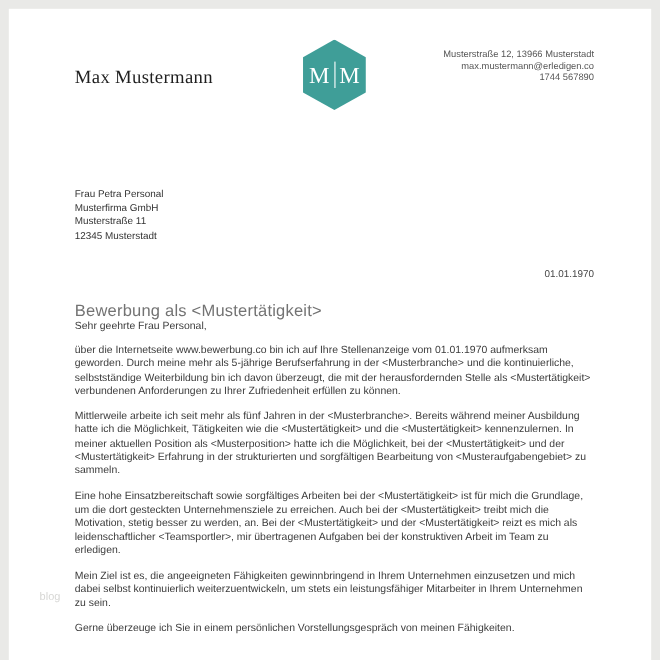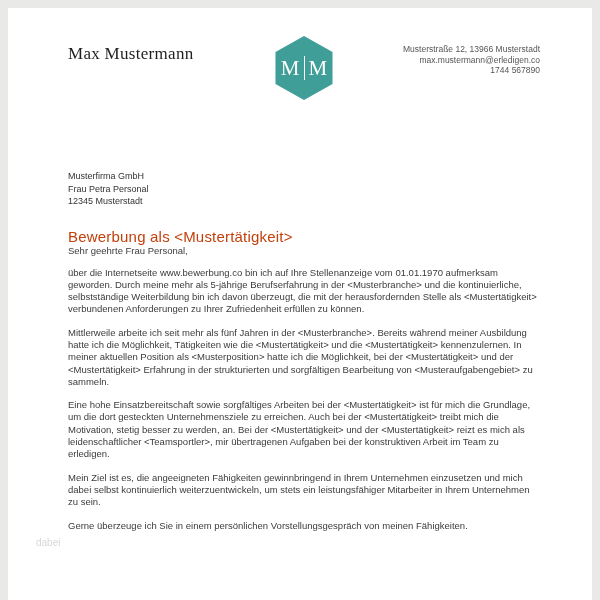--- a/index.html
+++ b/index.html
@@ -1,57 +1,59 @@
 <!DOCTYPE html>
 <html><head>
 <meta charset="utf-8">
 <style>
   html,body{margin:0;padding:0;width:600px;height:600px;overflow:hidden;background:#e9e9e7;}
   body{font-family:"Liberation Sans",sans-serif;-webkit-font-smoothing:antialiased;}
   .page{position:absolute;left:8px;top:8px;width:584px;height:660px;background:#ffffff;box-sizing:border-box;padding:20px 52px 30px 60px;}
   .letter-header{display:flex;align-items:flex-start;}
-  .sender-name{flex:1;font-family:"Liberation Serif","DejaVu Serif",serif;font-size:17px;color:#1f1f1f;margin-top:16px;letter-spacing:.3px;}
+  .sender-name{flex:1;font-family:"Liberation Serif","DejaVu Serif",serif;font-size:17px;color:#1f1f1f;margin-top:32px;letter-spacing:.3px;}
   .logo-hex{width:62px;height:64px;background:#3f9e98;clip-path:polygon(50% 0%,96% 25%,96% 75%,50% 100%,4% 75%,4% 25%);display:flex;align-items:center;justify-content:center;margin-top:8px;flex:0 0 auto;}
   .logo-letter{color:#ffffff;font-family:"Liberation Serif","DejaVu Serif",serif;font-size:21px;line-height:1;}
   .logo-divider{display:inline-block;width:1px;height:24px;background:#ffffff;margin:0 4px;}
   .contact-block{flex:1;text-align:right;font-size:8.5px;color:#555555;line-height:10.5px;margin-top:16px;}
   .recipient-block{margin-top:70px;font-size:9px;color:#333333;line-height:12.5px;}
   .date-line{text-align:right;font-size:9px;color:#444444;margin-top:24px;}
-  .subject-line{margin-top:20px;font-size:15px;color:#c2410c;letter-spacing:.2px;}
+  .subject-line{margin-top:20px;font-size:15px;color:#737373;letter-spacing:.2px;}
   .salutation{font-size:9.5px;color:#3b3b3b;}
   .body-paragraph{margin:11px 0 0 0;font-size:9.5px;color:#3b3b3b;line-height:12.3px;}
   .watermark{position:absolute;left:36px;top:537px;font-size:10px;color:#d7d7d5;z-index:2;}
 </style>
 </head>
 <body>
 
-<div class="watermark">dabei</div>
+<div class="watermark">blog</div>
 
 <div class="page">
 
   <div class="letter-header">
     <div class="sender-name">Max Mustermann</div>
     <div class="logo-hex">
       <span class="logo-letter">M</span>
       <span class="logo-divider"></span>
       <span class="logo-letter">M</span>
     </div>
     <div class="contact-block">
       <div>Musterstraße 12, 13966 Musterstadt</div>
       <div>max.mustermann@erledigen.co</div>
       <div>1744 567890</div>
     </div>
   </div>
 
   <div class="recipient-block">
+    <div>Frau Petra Personal</div>
     <div>Musterfirma GmbH</div>
-    <div>Frau Petra Personal</div>
+    <div>Musterstraße 11</div>
     <div>12345 Musterstadt</div>
   </div>
 
+  <div class="date-line">01.01.1970</div>
 
   <div class="subject-line">Bewerbung als &lt;Mustertätigkeit&gt;</div>
 
   <div class="salutation">Sehr geehrte Frau Personal,</div>
 
   <p class="body-paragraph">über die Internetseite www.bewerbung.co bin ich auf Ihre Stellenanzeige vom 01.01.1970 aufmerksam geworden. Durch meine mehr als 5-jährige Berufserfahrung in der &lt;Musterbranche&gt; und die kontinuierliche, selbstständige Weiterbildung bin ich davon überzeugt, die mit der herausfordernden Stelle als &lt;Mustertätigkeit&gt; verbundenen Anforderungen zu Ihrer Zufriedenheit erfüllen zu können.</p>
   <p class="body-paragraph">Mittlerweile arbeite ich seit mehr als fünf Jahren in der &lt;Musterbranche&gt;. Bereits während meiner Ausbildung hatte ich die Möglichkeit, Tätigkeiten wie die &lt;Mustertätigkeit&gt; und die &lt;Mustertätigkeit&gt; kennenzulernen. In meiner aktuellen Position als &lt;Musterposition&gt; hatte ich die Möglichkeit, bei der &lt;Mustertätigkeit&gt; und der &lt;Mustertätigkeit&gt; Erfahrung in der strukturierten und sorgfältigen Bearbeitung von &lt;Musteraufgabengebiet&gt; zu sammeln.</p>
   <p class="body-paragraph">Eine hohe Einsatzbereitschaft sowie sorgfältiges Arbeiten bei der &lt;Mustertätigkeit&gt; ist für mich die Grundlage, um die dort gesteckten Unternehmensziele zu erreichen. Auch bei der &lt;Mustertätigkeit&gt; treibt mich die Motivation, stetig besser zu werden, an. Bei der &lt;Mustertätigkeit&gt; und der &lt;Mustertätigkeit&gt; reizt es mich als leidenschaftlicher &lt;Teamsportler&gt;, mir übertragenen Aufgaben bei der konstruktiven Arbeit im Team zu erledigen.</p>
   <p class="body-paragraph">Mein Ziel ist es, die angeeigneten Fähigkeiten gewinnbringend in Ihrem Unternehmen einzusetzen und mich dabei selbst kontinuierlich weiterzuentwickeln, um stets ein leistungsfähiger Mitarbeiter in Ihrem Unternehmen zu sein.</p>
   <p class="body-paragraph">Gerne überzeuge ich Sie in einem persönlichen Vorstellungsgespräch von meinen Fähigkeiten.</p>

